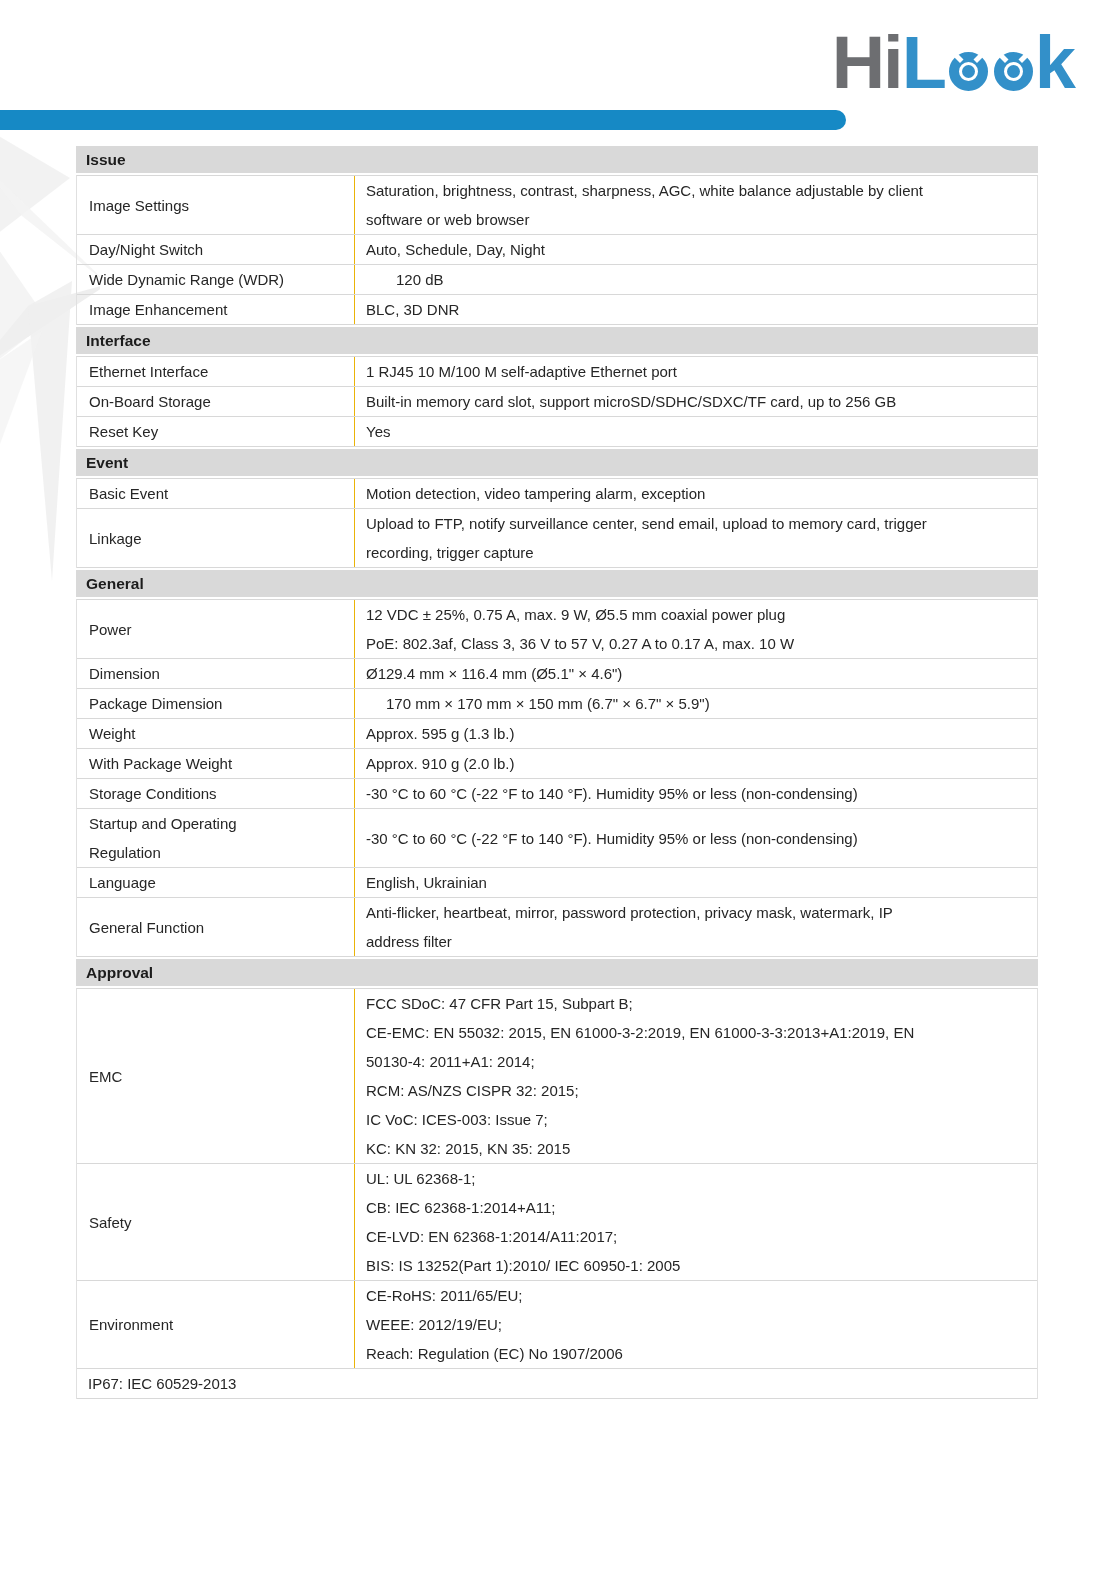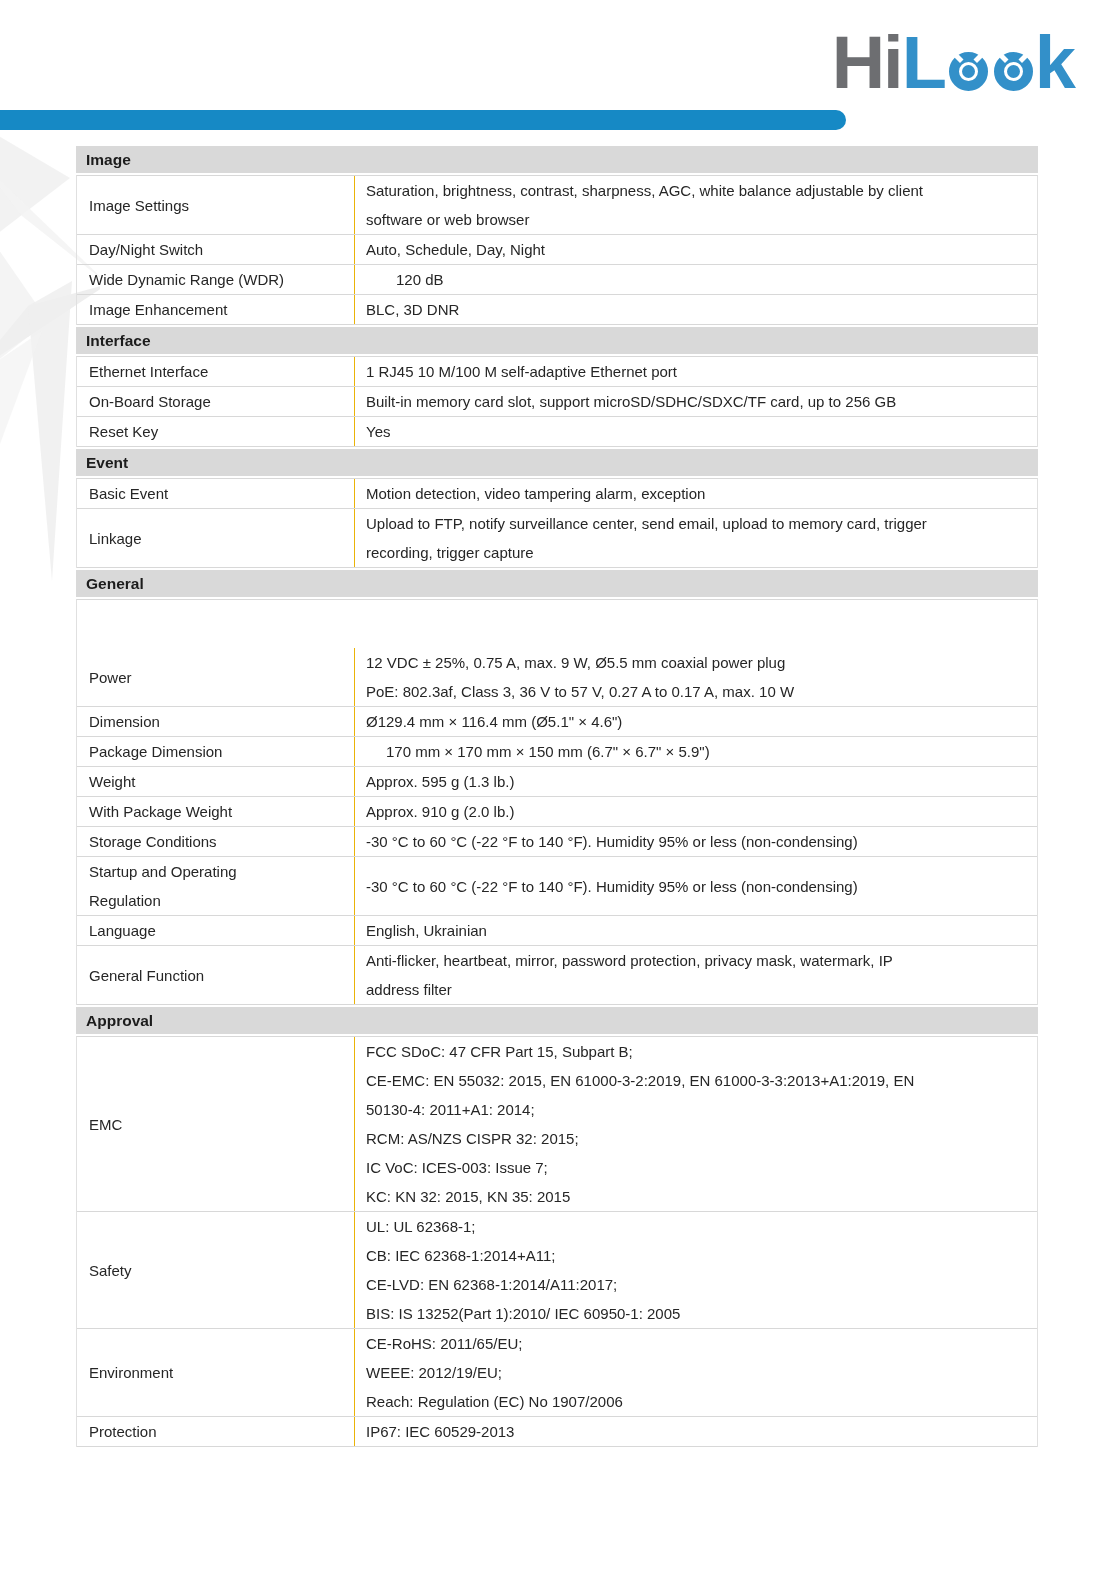--- a/index.html
+++ b/index.html
@@ -72,21 +72,21 @@
       <span class="o-notch o-n1"></span>
       <span class="o-notch o-n2"></span>
       <span class="o-dot"></span>
     </span>
     <span class="lg-blue">k</span>
 </div>
 <div class="topbar"></div>
 
 <div class="spec-table">
     <div class="section">
-      <div class="sec-header">Image</div>
+      <div class="sec-header">Issue</div>
       <div class="sec-body">
         <div class="row" style="min-height: 59px;">
           <div class="cell label"><span>Image Settings</span></div>
           <div class="cell value">Saturation, brightness, contrast, sharpness, AGC, white balance adjustable by client
 software or web browser</div>
         </div>
         <div class="row" style="min-height: 30px;">
           <div class="cell label"><span>Day/Night Switch</span></div>
           <div class="cell value">Auto, Schedule, Day, Night</div>
         </div>
@@ -127,21 +127,21 @@
         <div class="row" style="min-height: 59px;">
           <div class="cell label"><span>Linkage</span></div>
           <div class="cell value">Upload to FTP, notify surveillance center, send email, upload to memory card, trigger
 recording, trigger capture</div>
         </div>
       </div>
     </div>
     <div class="section">
       <div class="sec-header">General</div>
       <div class="sec-body">
-        <div class="row" style="min-height: 59px; margin-top: 48px;">
+        <div class="row" style="min-height: 59px;">
           <div class="cell label"><span>Power</span></div>
           <div class="cell value">12 VDC ± 25%, 0.75 A, max. 9 W, Ø5.5 mm coaxial power plug
 PoE: 802.3af, Class 3, 36 V to 57 V, 0.27 A to 0.17 A, max. 10 W</div>
         </div>
         <div class="row" style="min-height: 30px;">
           <div class="cell label"><span>Dimension</span></div>
           <div class="cell value">Ø129.4 mm × 116.4 mm (Ø5.1" × 4.6")</div>
         </div>
         <div class="row" style="min-height: 30px; gap: 20px;">
           <div class="cell label"><span>Package Dimension</span></div>
@@ -194,18 +194,17 @@
 CE-LVD: EN 62368-1:2014/A11:2017;
 BIS: IS 13252(Part 1):2010/ IEC 60950-1: 2005</div>
         </div>
         <div class="row" style="min-height: 88px;">
           <div class="cell label"><span>Environment</span></div>
           <div class="cell value">CE-RoHS: 2011/65/EU;
 WEEE: 2012/19/EU;
 Reach: Regulation (EC) No 1907/2006</div>
         </div>
         <div class="row" style="min-height: 30px;">
-          <div class="cell label"><span>Protection</span></div>
           <div class="cell value">IP67: IEC 60529-2013</div>
         </div>
       </div>
     </div>
   </div>
 
 </body></html>

